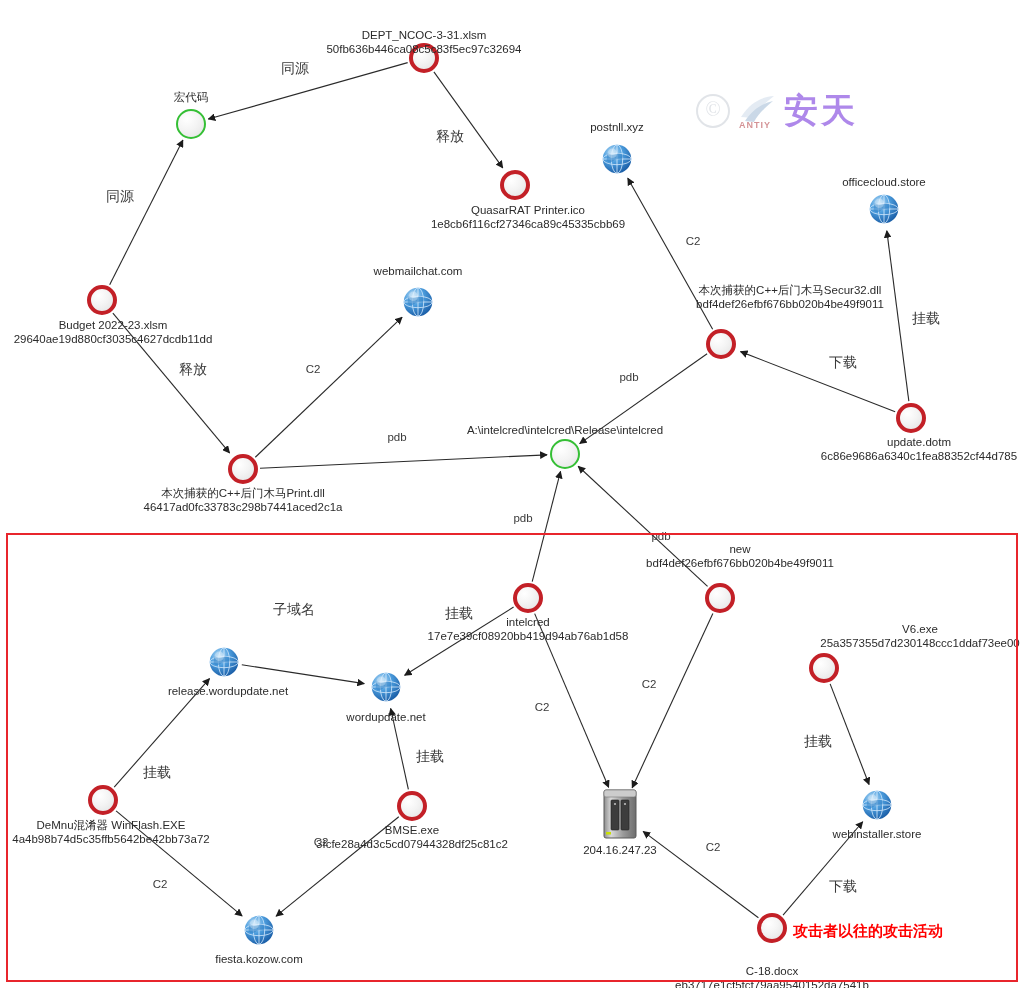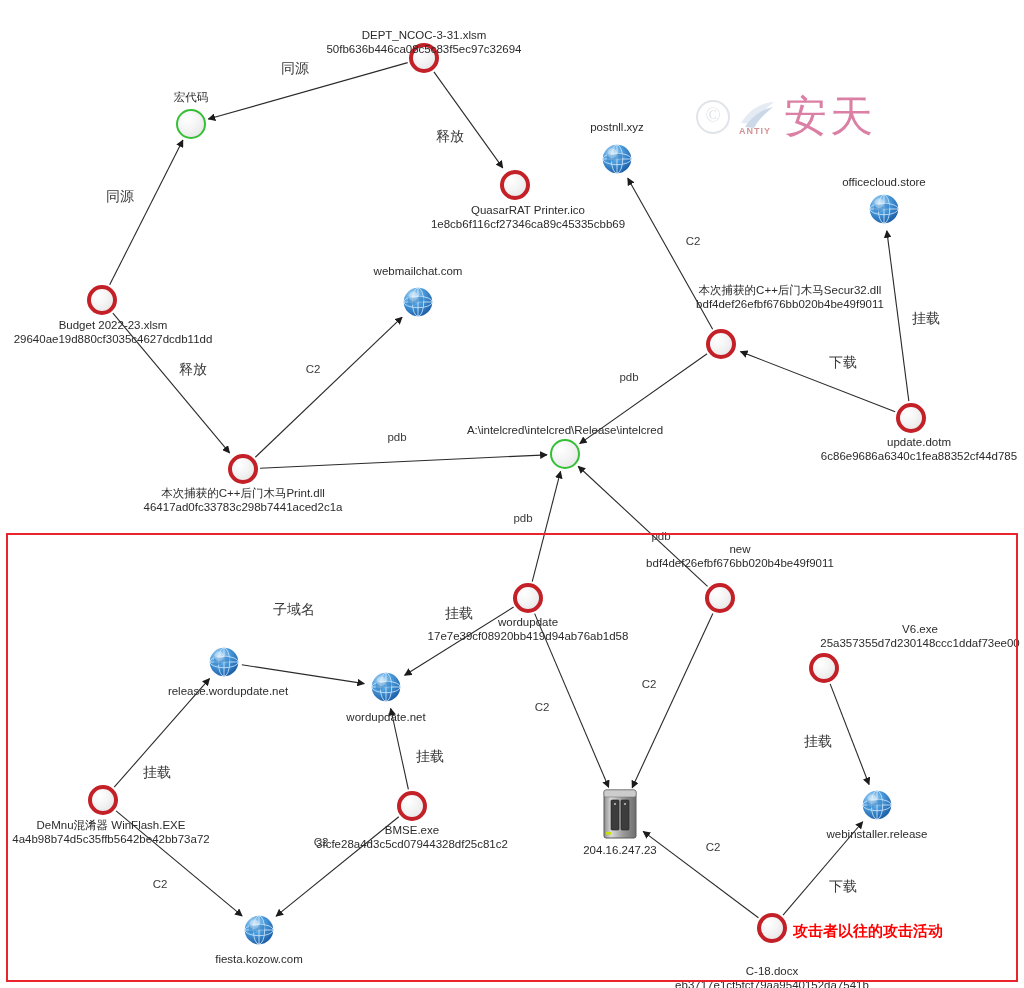--- a/index.html
+++ b/index.html
@@ -80,21 +80,21 @@
     border:2px solid #c9ced6;
     color:#c9ced6;font-size:20px;line-height:26px;text-align:center;
     font-family:"Liberation Serif",serif;
   }
   #watermark .wing{position:relative;width:40px;height:32px;}
   #watermark .antiy-txt{
     position:absolute;left:2px;bottom:-3px;
     font-size:9px;letter-spacing:1px;color:#b03a3f;font-weight:bold;
   }
   #watermark .cn-name{
-    font-size:43px;font-weight:normal;color:#be185d;letter-spacing:3px;
+    font-size:34px;font-weight:bold;color:#6d28d9;letter-spacing:3px;
     font-family:"DejaVu Sans",sans-serif;
   }
 </style>
 </head>
 <body>
 
 <div id="stage">
 
   <svg id="edges" viewBox="0 0 1024 988" xmlns="http://www.w3.org/2000/svg">
     <defs>
@@ -277,28 +277,28 @@
       <div class="nlabel" style="left: 191px; top: 90px;"><span>宏代码</span></div>
       <div class="nlabel" style="left: 528px; top: 203px;"><span>QuasarRAT Printer.ico</span><span class="l2">1e8cb6f116cf27346ca89c45335cbb69</span></div>
       <div class="nlabel" style="left: 113px; top: 318px;"><span>Budget 2022-23.xlsm</span><span class="l2">29640ae19d880cf3035c4627dcdb11dd</span></div>
       <div class="nlabel" style="left: 418px; top: 264px;"><span>webmailchat.com</span></div>
       <div class="nlabel" style="left: 617px; top: 120px; text-align: center;"><span>postnll.xyz</span></div>
       <div class="nlabel" style="left: 884px; top: 175px;"><span>officecloud.store</span></div>
       <div class="nlabel" style="left: 790px; top: 283px;"><span>本次捕获的C++后门木马Secur32.dll</span><span class="l2">bdf4def26efbf676bb020b4be49f9011</span></div>
       <div class="nlabel" style="left: 919px; top: 435px;"><span>update.dotm</span><span class="l2">6c86e9686a6340c1fea88352cf44d785</span></div>
       <div class="nlabel" style="left: 243px; top: 486px;"><span>本次捕获的C++后门木马Print.dll</span><span class="l2">46417ad0fc33783c298b7441aced2c1a</span></div>
       <div class="nlabel" style="left: 565px; top: 423px;"><span>A:\intelcred\intelcred\Release\intelcred</span></div>
-      <div class="nlabel" style="left: 528px; top: 615px;"><span>wordupdate</span><span class="l2">17e7e39cf08920bb419d94ab76ab1d58</span></div>
+      <div class="nlabel" style="left: 528px; top: 615px;"><span>intelcred</span><span class="l2">17e7e39cf08920bb419d94ab76ab1d58</span></div>
       <div class="nlabel" style="left: 740px; top: 542px;"><span>new</span><span class="l2">bdf4def26efbf676bb020b4be49f9011</span></div>
       <div class="nlabel" style="left: 228px; top: 684px;"><span>release.wordupdate.net</span></div>
       <div class="nlabel" style="left: 386px; top: 710px;"><span>wordupdate.net</span></div>
       <div class="nlabel" style="left: 920px; top: 622px;"><span>V6.exe</span><span class="l2">25a357355d7d230148ccc1ddaf73ee00</span></div>
       <div class="nlabel" style="left: 111px; top: 818px;"><span>DeMnu混淆器 WinFlash.EXE</span><span class="l2">4a4b98b74d5c35ffb5642be42bb73a72</span></div>
       <div class="nlabel" style="left: 412px; top: 823px;"><span>BMSE.exe</span><span class="l2">3fcfe28a4d3c5cd07944328df25c81c2</span></div>
-      <div class="nlabel" style="left: 877px; top: 827px;"><span>webinstaller.release</span></div>
+      <div class="nlabel" style="left: 877px; top: 827px;"><span>webinstaller.store</span></div>
       <div class="nlabel" style="left: 620px; top: 843px;"><span>204.16.247.23</span></div>
       <div class="nlabel" style="left: 259px; top: 952px;"><span>fiesta.kozow.com</span></div>
       <div class="nlabel" style="left: 772px; top: 945px; margin-top: 19px;"><span>C-18.docx</span><span class="l2">eb3717e1cf5fcf79aa9540152da7541b</span></div>
     </div>
   <div id="edge-label-layer">
       <div class="elabel cn" style="left: 295px; top: 68px;">同源</div>
       <div class="elabel cn" style="left: 450px; top: 136px;">释放</div>
       <div class="elabel cn" style="left: 120px; top: 196px;">同源</div>
       <div class="elabel cn" style="left: 193px; top: 369px;">释放</div>
       <div class="elabel" style="left: 313px; top: 369px;">C2</div>

